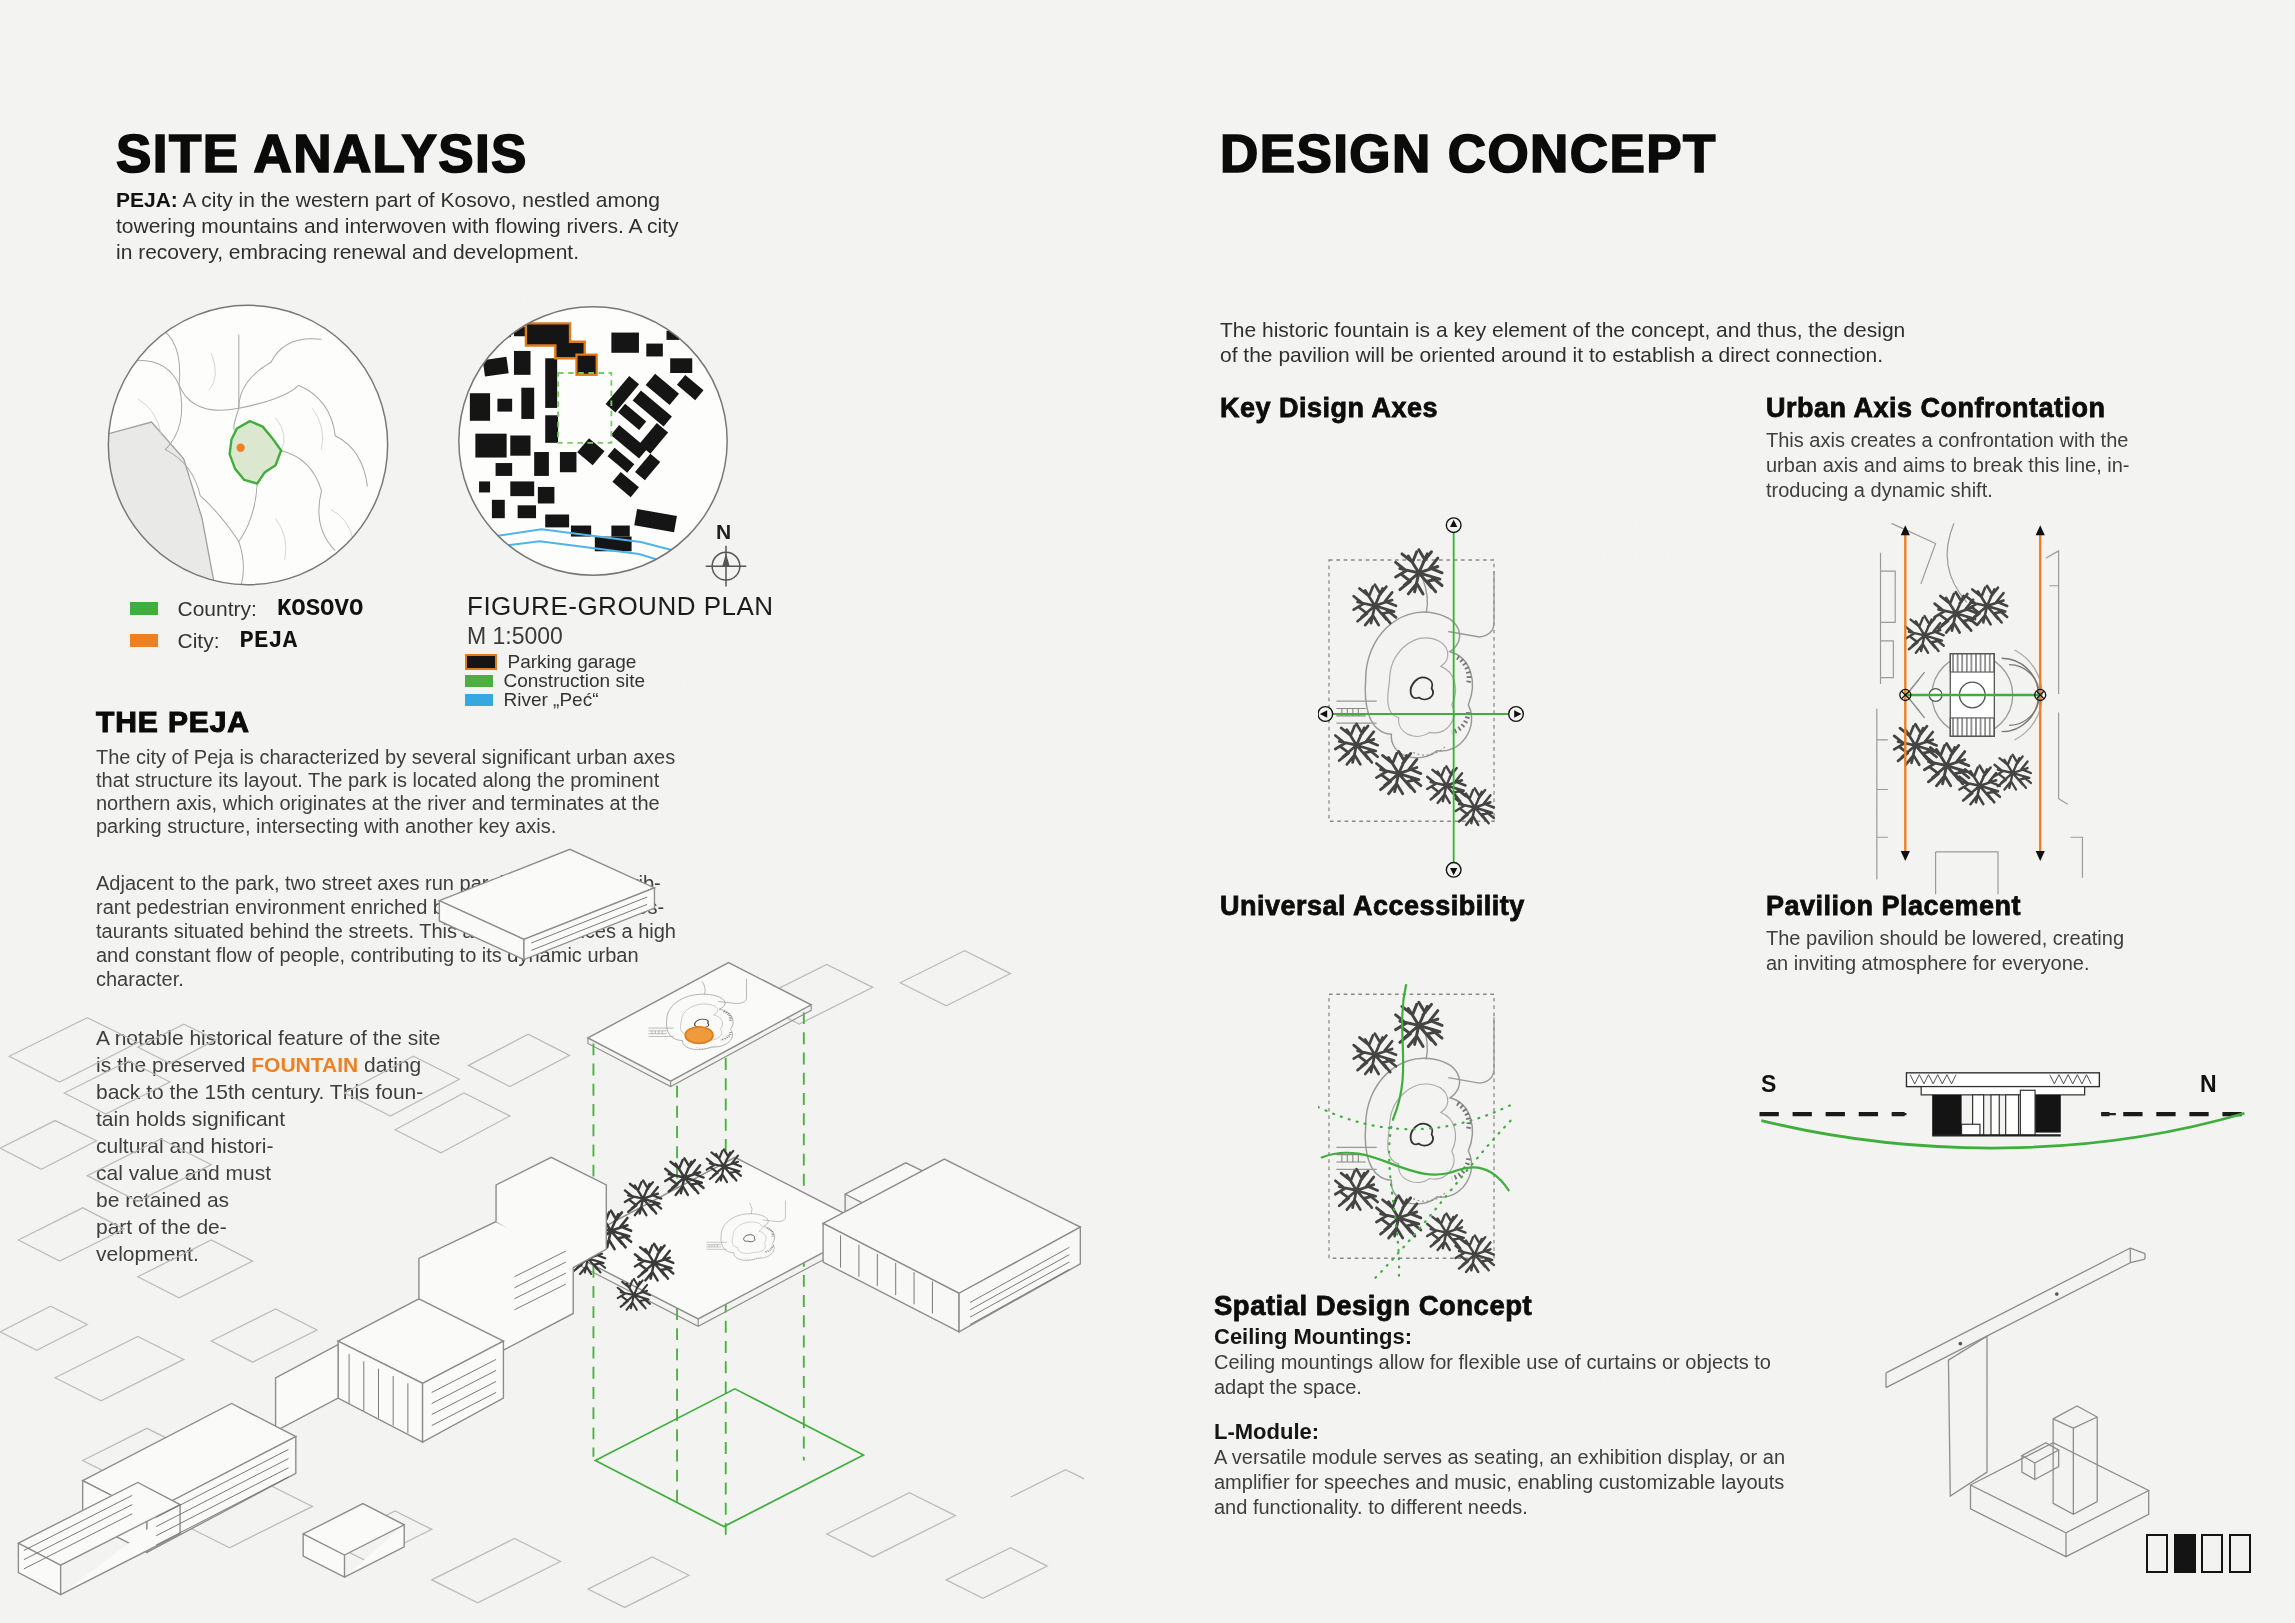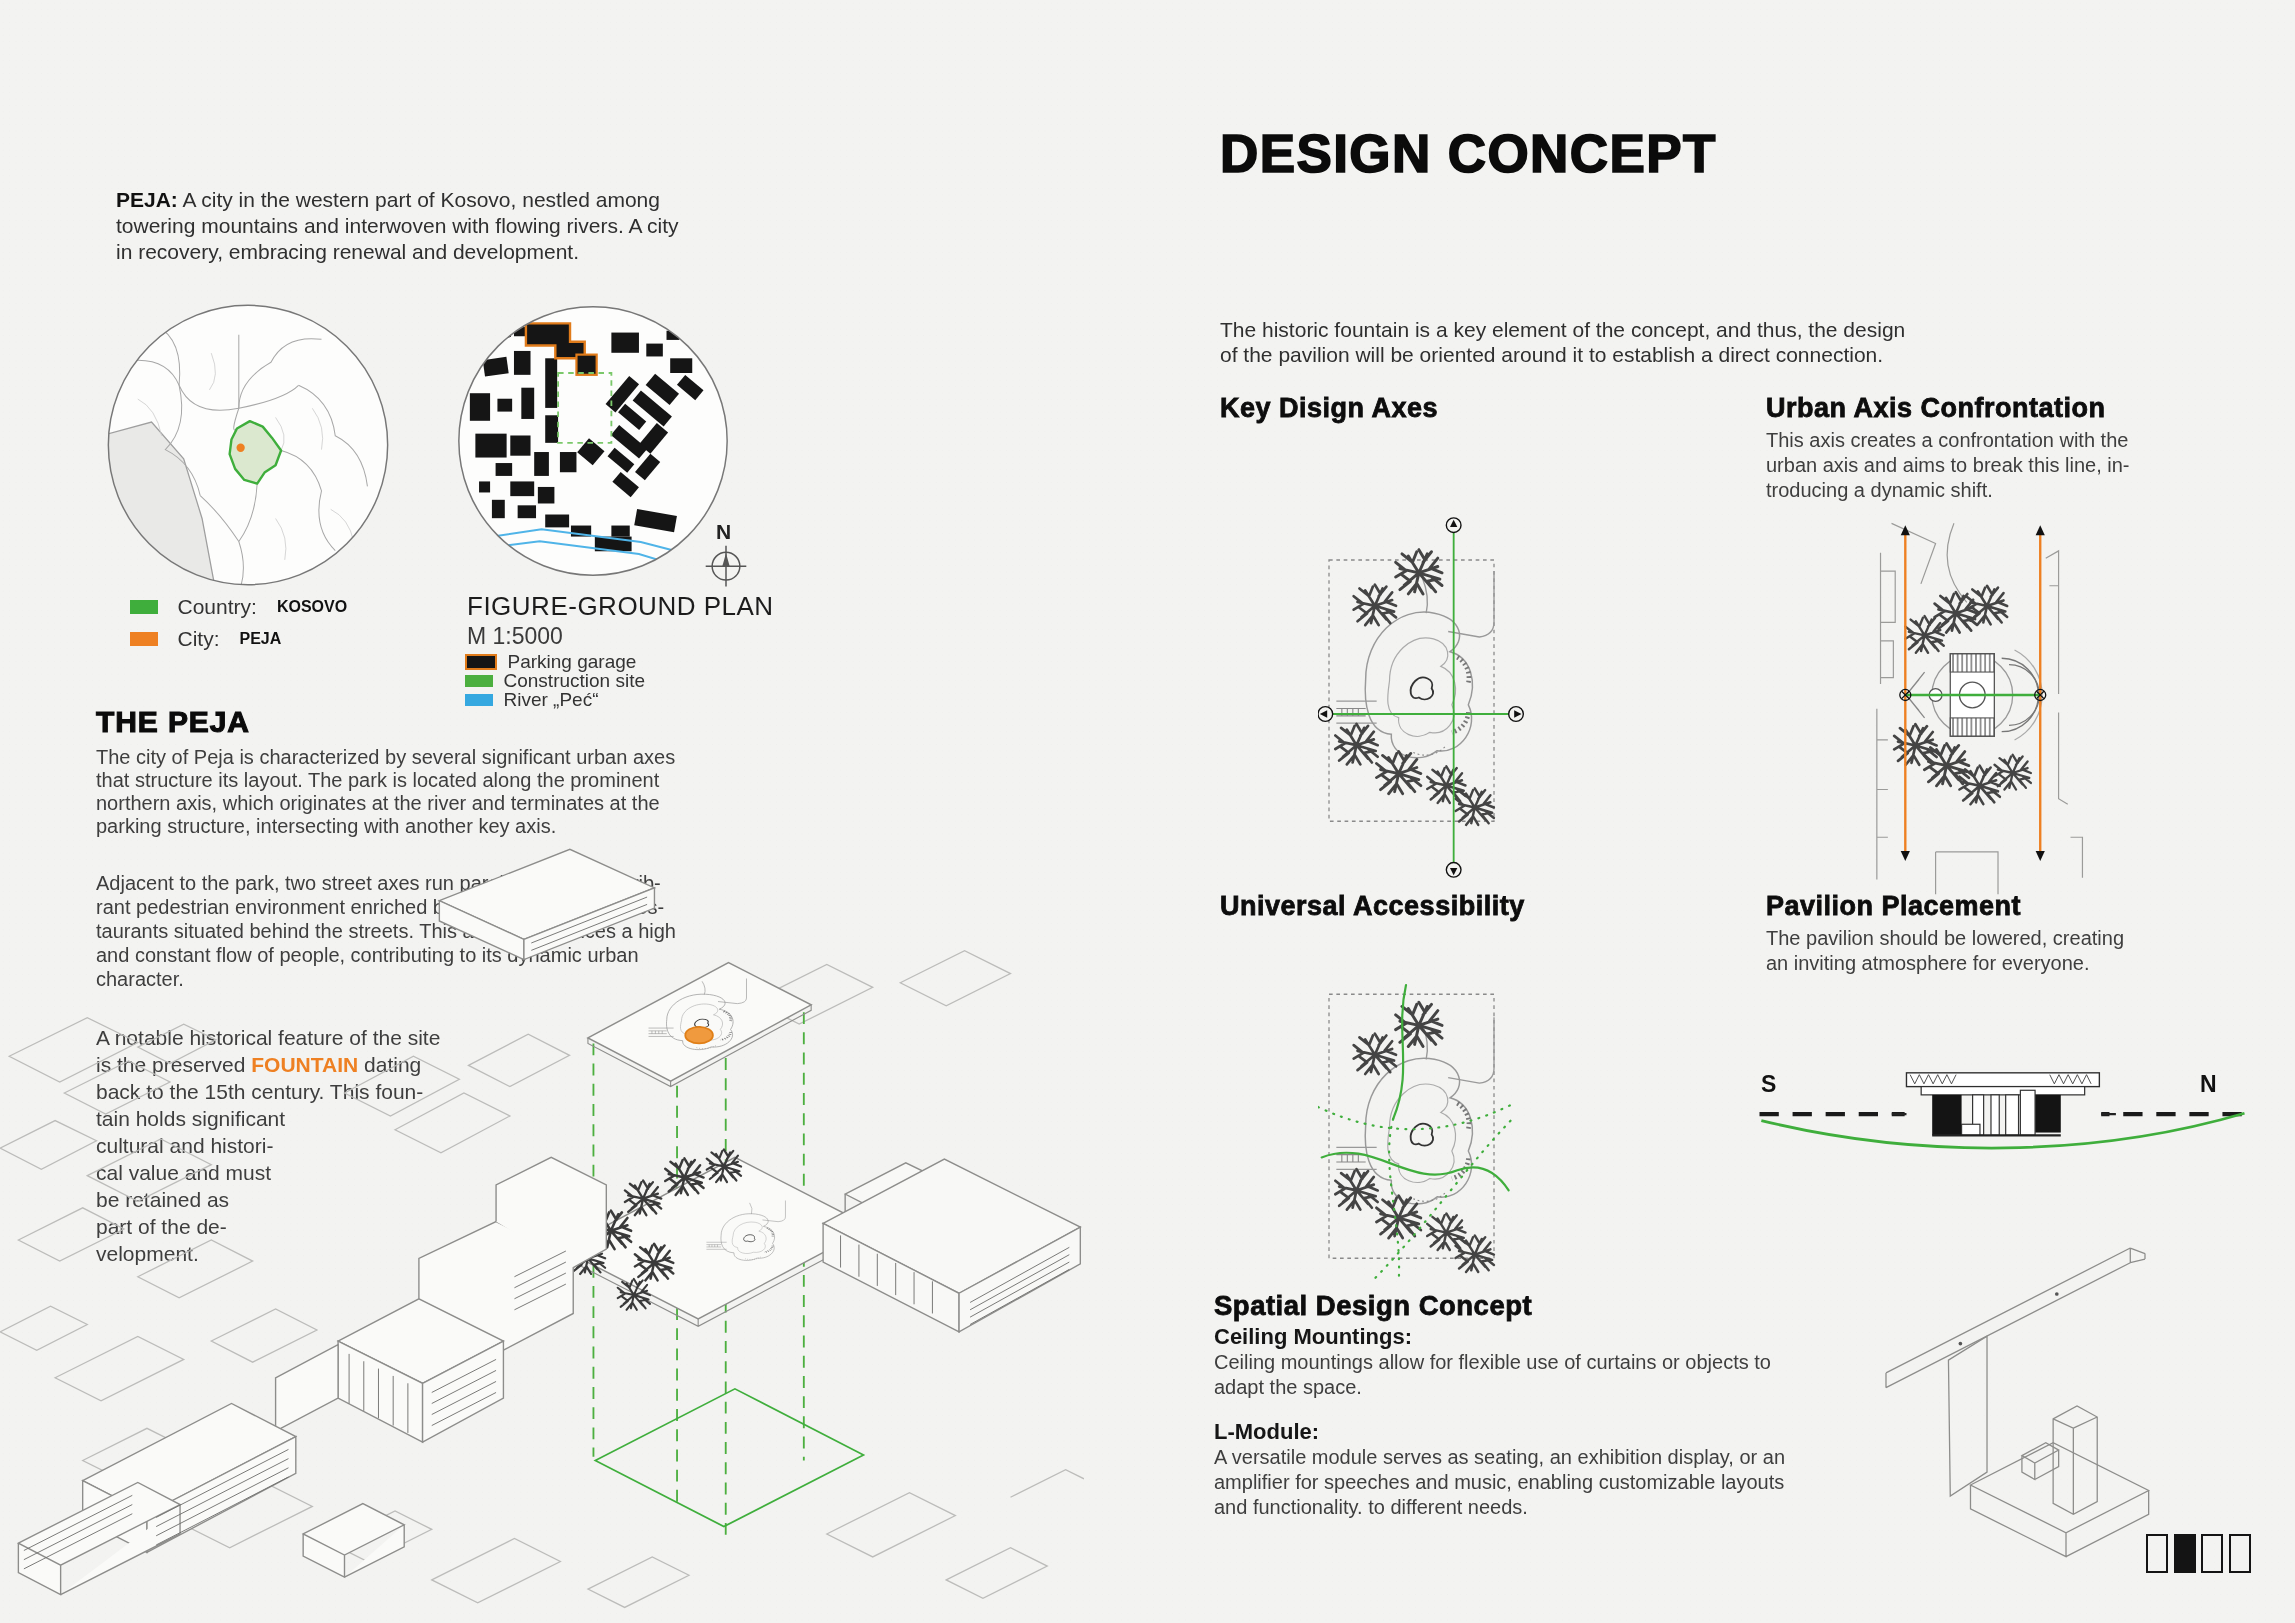--- a/index.html
+++ b/index.html
@@ -22,21 +22,21 @@
     font-size:27px;font-weight:bold;color:#0d0d0d;letter-spacing:0.5px;
     -webkit-text-stroke:0.8px #0d0d0d;white-space:nowrap;
   }
   .mid-head{
     font-size:30px;font-weight:bold;color:#0b0b0b;letter-spacing:0.9px;
     -webkit-text-stroke:1.1px #0b0b0b;
   }
   .legend-row{display:flex;align-items:center;gap:20px;}
   .swatch{width:27.5px;height:13.8px;display:inline-block;flex:0 0 auto;}
   .legend-label{font-size:21px;color:#333;}
-  .legend-value{font-size:16px;font-weight:bold;color:#111;}
+  .legend-value{font-size:24px;font-weight:bold;color:#111;font-family:Liberation Mono, monospace;}
   .fg-title{font-size:26px;color:#1c1c1c;letter-spacing:0.5px;white-space:nowrap;}
   .fg-scale{font-size:23px;color:#3a3a3a;}
   .fg-legend-row{display:flex;align-items:center;gap:11px;height:19px;}
   .fg-swatch{width:27.5px;height:12px;display:inline-block;flex:0 0 auto;}
   .fg-label{font-size:19px;color:#333;}
   .orange-word{color:#ee8022;font-weight:bold;}
   .bold-label{font-size:22px;font-weight:bold;color:#161616;}
   .compass-n{font-size:21px;font-weight:bold;color:#222;}
   .sn-label{font-size:23px;font-weight:bold;color:#111;letter-spacing:0.9px;}
   .pager{display:flex;gap:5.5px;}
@@ -65,20 +65,21 @@
         <path d="M -8,70 A 30,30 0 0 0 28,62" stroke="#888" stroke-width="1.2" stroke-dasharray="2 3"></path>
         <path d="M -92,14 L -48,14 M -92,38 L -48,38" stroke="#999" stroke-width="1.4"></path>
         <path d="M -60,22 L -92,22 M -60,30 L -92,30 M -86,22 L -86,30 M -80,22 L -80,30 M -74,22 L -74,30 M -68,22 L -68,30" stroke="#888" stroke-width="1.2"></path>
       </g>
       <pattern id="hv" width="5" height="6" patternUnits="userSpaceOnUse">
         <path d="M2,0 V6" stroke="#444" stroke-width="1.2"></path>
       </pattern>
     </defs>
   </svg>
 
+  <div class="abs big-title" style="left:116px;top:127px">SITE ANALYSIS</div>
 
   <div class="abs intro-txt" style="left:116px;top:187px;width:661px"><span class="intro-bold">PEJA:</span><span> A city in the western part of Kosovo, nestled among
 towering mountains and interwoven with flowing rivers. A city
 in recovery, embracing renewal and development.</span></div>
 
   <svg class="abs" style="left:101px;top:298px" width="294" height="294" viewBox="0 0 320 320">
     <defs>
         <clipPath id="cclip">
           <circle cx="160" cy="160" r="152"></circle>
         </clipPath>

